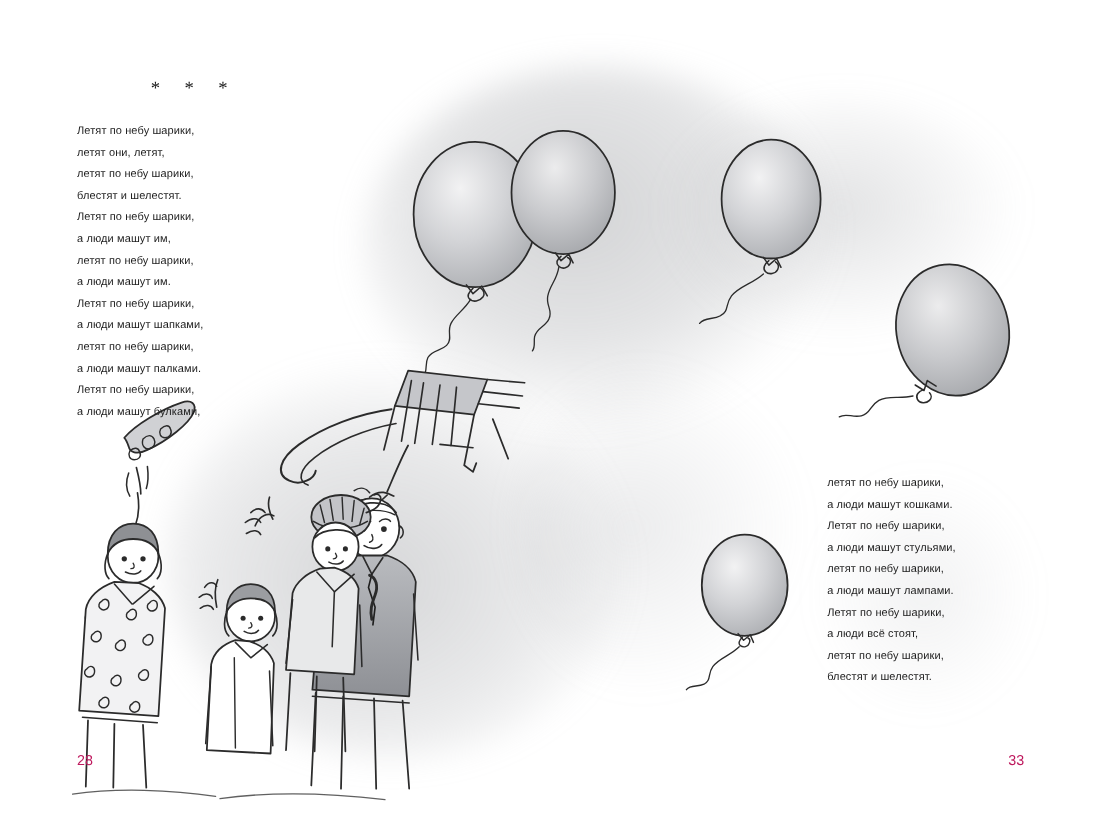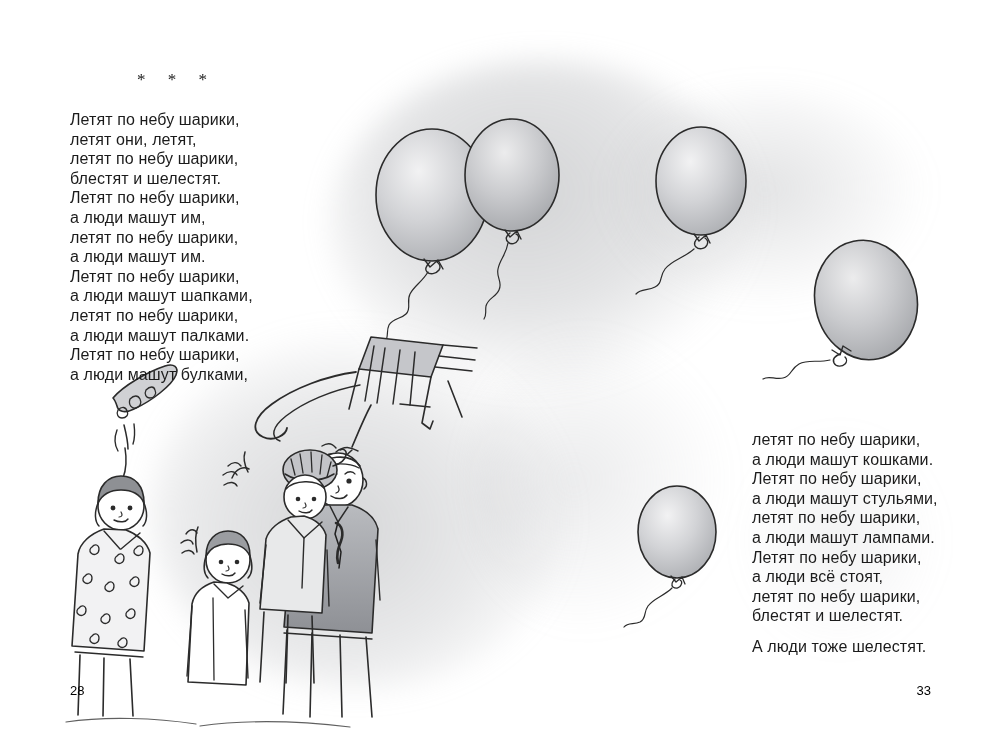--- a/index.html
+++ b/index.html
@@ -56,21 +56,21 @@
     left: 137px;
     top: 70px;
     font-size: 17px;
     letter-spacing: 9px;
     color: #1a1a1a;
     font-family: "Liberation Serif", serif;
   }
   .poem {
     position: absolute;
     white-space: pre-line;
-    font-size: 16px;
+    font-size: 10px;
     line-height: 19.6px;
     color: #1b1b1b;
     letter-spacing: 0.1px;
   }
   .poem-left {
     left: 70px;
     top: 110px;
     width: 300px;
   }
   .poem-right {
@@ -80,21 +80,21 @@
   }
   .poem-right-last {
     left: 752px;
     top: 637px;
     width: 230px;
   }
 
   .folio {
     position: absolute;
     font-size: 13px;
-    color: #000000;
+    color: #be185d;
     bottom: 52px;
   }
   .folio-left { left: 70px; }
   .folio-right { right: 70px; }
 
   
   .art {
     position: absolute;
     inset: 0;
     pointer-events: none;
@@ -328,18 +328,17 @@
 а люди машут кошками.
 Летят по небу шарики,
 а люди машут стульями,
 летят по небу шарики,
 а люди машут лампами.
 Летят по небу шарики,
 а люди всё стоят,
 летят по небу шарики,
 блестят и шелестят.</div>
 
-  <div class="poem poem-right-last">А люди тоже шелестят.</div>
 
   <div class="folio folio-left">28</div>
   <div class="folio folio-right">33</div>
 
 </div>
 
 </body></html>

